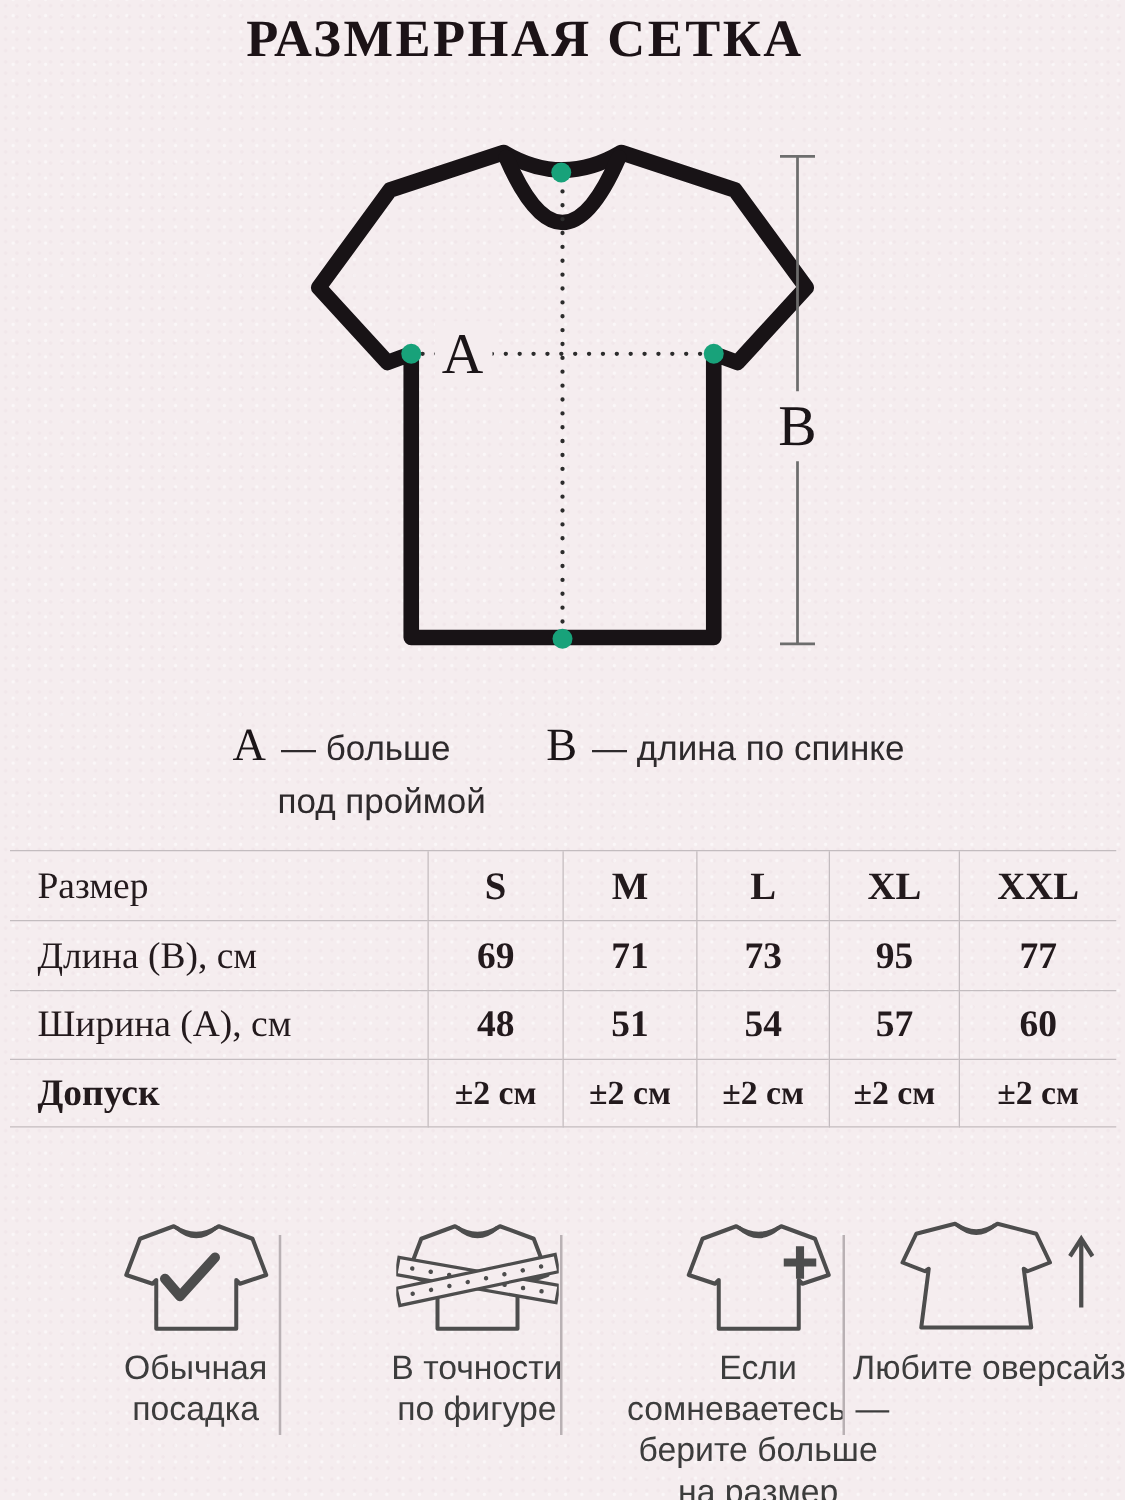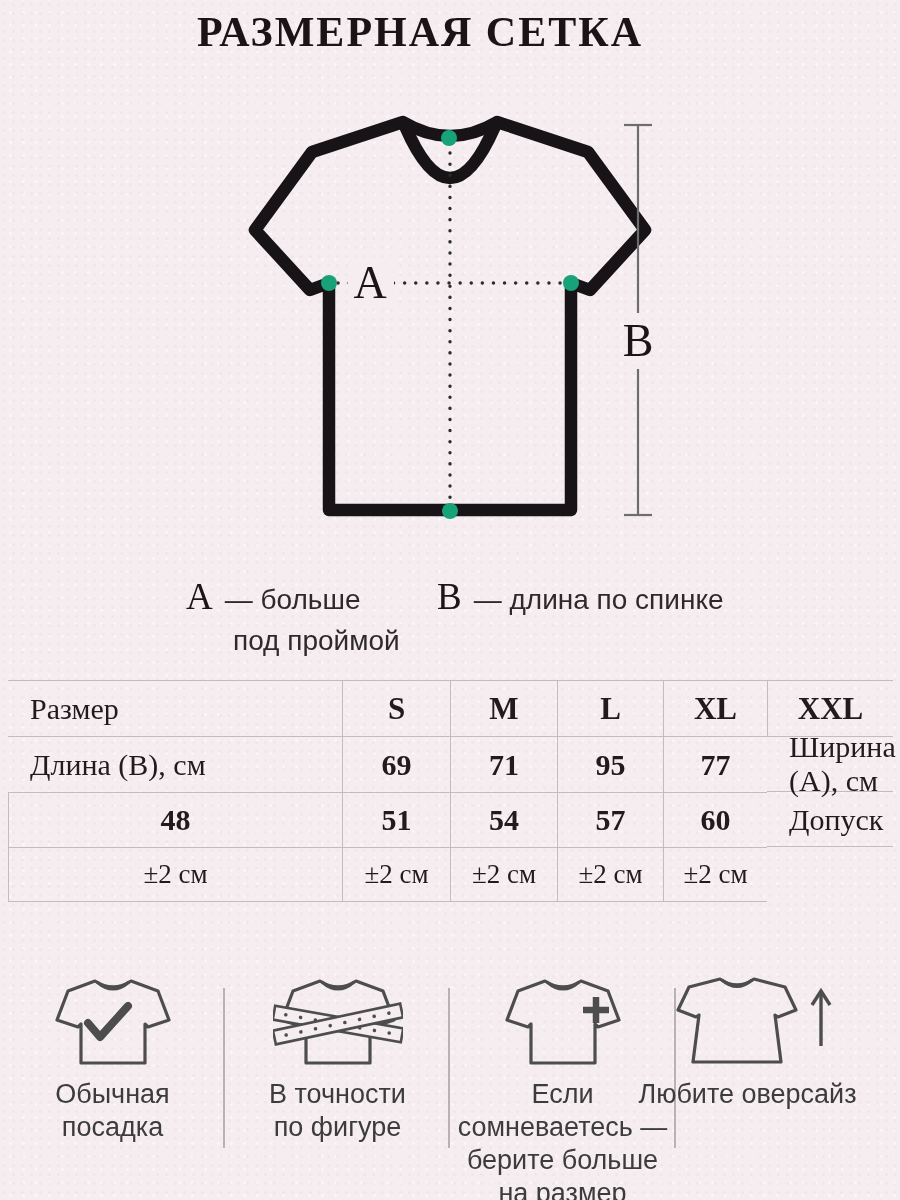--- a/index.html
+++ b/index.html
@@ -24,46 +24,46 @@
 
   
   #diagram{position:absolute;left:230px;top:95px;width:460px;height:450px;}
 
   
   .legend{position:absolute;font-size:28px;color:#2e2a2c;}
   .legend .big{font-family:"Liberation Serif",serif;font-size:37px;color:#1b1518;margin-right:12px;}
   #legend-a{left:186px;top:575px;}
   #legend-b{left:437px;top:575px;}
   .legend-row{display:flex;align-items:baseline;}
-  .legend-sub{margin-left:47px;margin-top:7px;}
+  .legend-sub{margin-left:36px;margin-top:7px;}
 
   
   #size-table{
     position:absolute;left:8px;top:680px;width:885px;
     display:grid;
     grid-template-columns:334px 108px 107px 106px 104px 126px;
     grid-auto-rows:auto;
     border-top:1px solid #c3bcbf;
     font-family:"Liberation Serif",serif;
   }
   .tcell{
     display:flex;align-items:center;justify-content:center;
     border-bottom:1px solid #c3bcbf;
     box-sizing:border-box;height:56px;
     font-size:30px;color:#231a1d;
   }
   .tcell.vline{border-left:1px solid #c3bcbf;}
   .tcell.rowlabel{justify-content:flex-start;padding-left:22px;font-size:30px;}
   .tcell.sizehead{font-weight:700;font-size:31px;}
   .tcell.num{font-weight:700;}
-  .tcell.tol{font-size:27px;font-weight:400;height:54px;}
+  .tcell.tol{font-size:27px;font-weight:700;height:54px;}
   .row3{height:55px;}
 
   
-  .fitem{position:absolute;top:958px;width:225px;text-align:center;}
+  .fitem{position:absolute;top:958px;width:225px;text-align:center;margin-left:44px;}
   .fitem .icon{display:block;margin:14px auto 6px auto;}
   .fcap{font-size:27px;line-height:33px;color:#3c3c3c;margin-top:6px;}
   .fdivider{position:absolute;top:988px;width:1.5px;height:160px;background:#b9b1b4;}
 </style>
 </head>
 <body>
 
 <div id="page">
 
   <div id="title">РАЗМЕРНАЯ СЕТКА</div>
@@ -116,20 +116,21 @@
     <div class="tcell rowlabel">Размер</div>
     <div class="tcell vline sizehead">S</div>
     <div class="tcell vline sizehead">M</div>
     <div class="tcell vline sizehead">L</div>
     <div class="tcell vline sizehead">XL</div>
     <div class="tcell vline sizehead">XXL</div>
 
     <div class="tcell rowlabel">Длина (В), см</div>
     <div class="tcell vline num">69</div>
     <div class="tcell vline num">71</div>
+    <div class="tcell vline num">73</div>
     <div class="tcell vline num">95</div>
     <div class="tcell vline num">77</div>
 
     <div class="tcell rowlabel row3">Ширина (А), см</div>
     <div class="tcell vline num row3">48</div>
     <div class="tcell vline num row3">51</div>
     <div class="tcell vline num row3">54</div>
     <div class="tcell vline num row3">57</div>
     <div class="tcell vline num row3">60</div>
 

